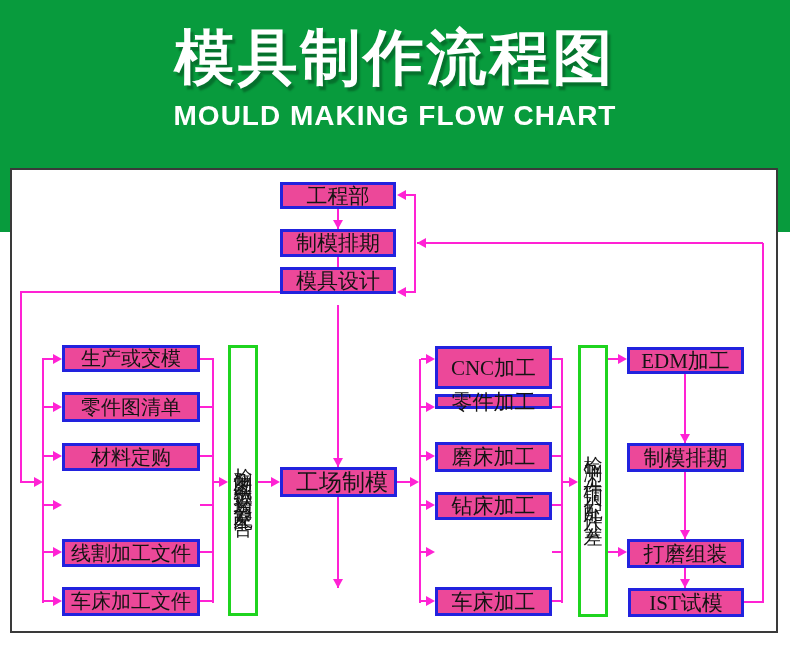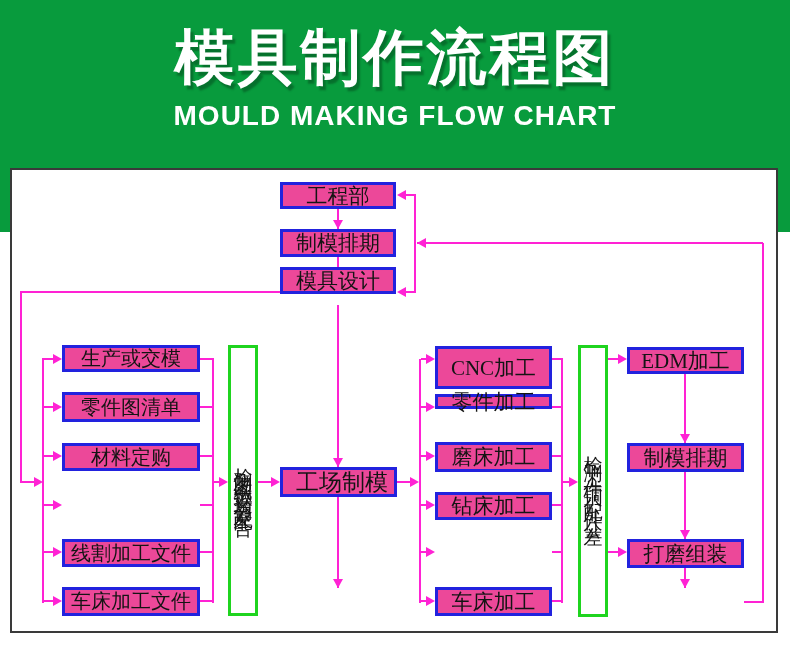--- a/index.html
+++ b/index.html
@@ -147,13 +147,14 @@
   <div class="node" style="left:435px;top:394px;width:117px;height:15px;">零件加工</div>
   <div class="node" style="left:435px;top:492px;width:117px;height:28px;">钻床加工</div>
   <div class="node" style="left:435px;top:442px;width:117px;height:30px;">磨床加工</div>
   <div class="node" style="left:435px;top:587px;width:117px;height:29px;">车床加工</div>
 
   <div class="check sp2" style="left:578px;top:345px;width:30px;height:272px;">检测工件铜公配件公差</div>
 
   <div class="node" style="left:627px;top:347px;width:117px;height:27px;">EDM加工</div>
   <div class="node" style="left:627px;top:443px;width:117px;height:29px;">制模排期</div>
   <div class="node" style="left:627px;top:539px;width:117px;height:29px;">打磨组装</div>
+  <div class="node" style="left:628px;top:588px;width:116px;height:29px;">IST试模</div>
 </div>
 
 </body></html>

